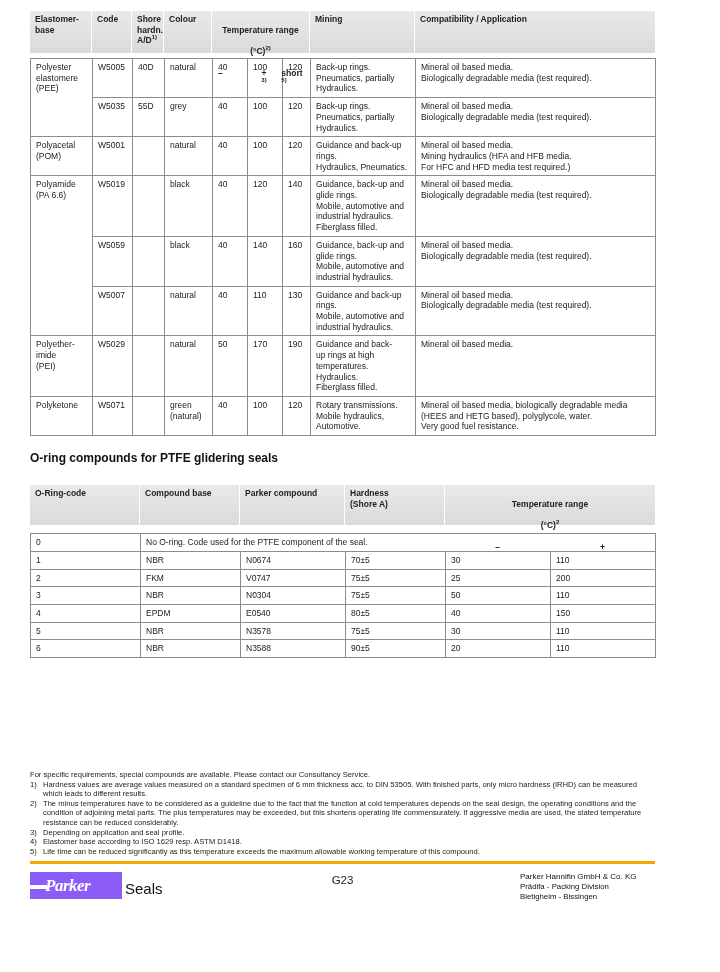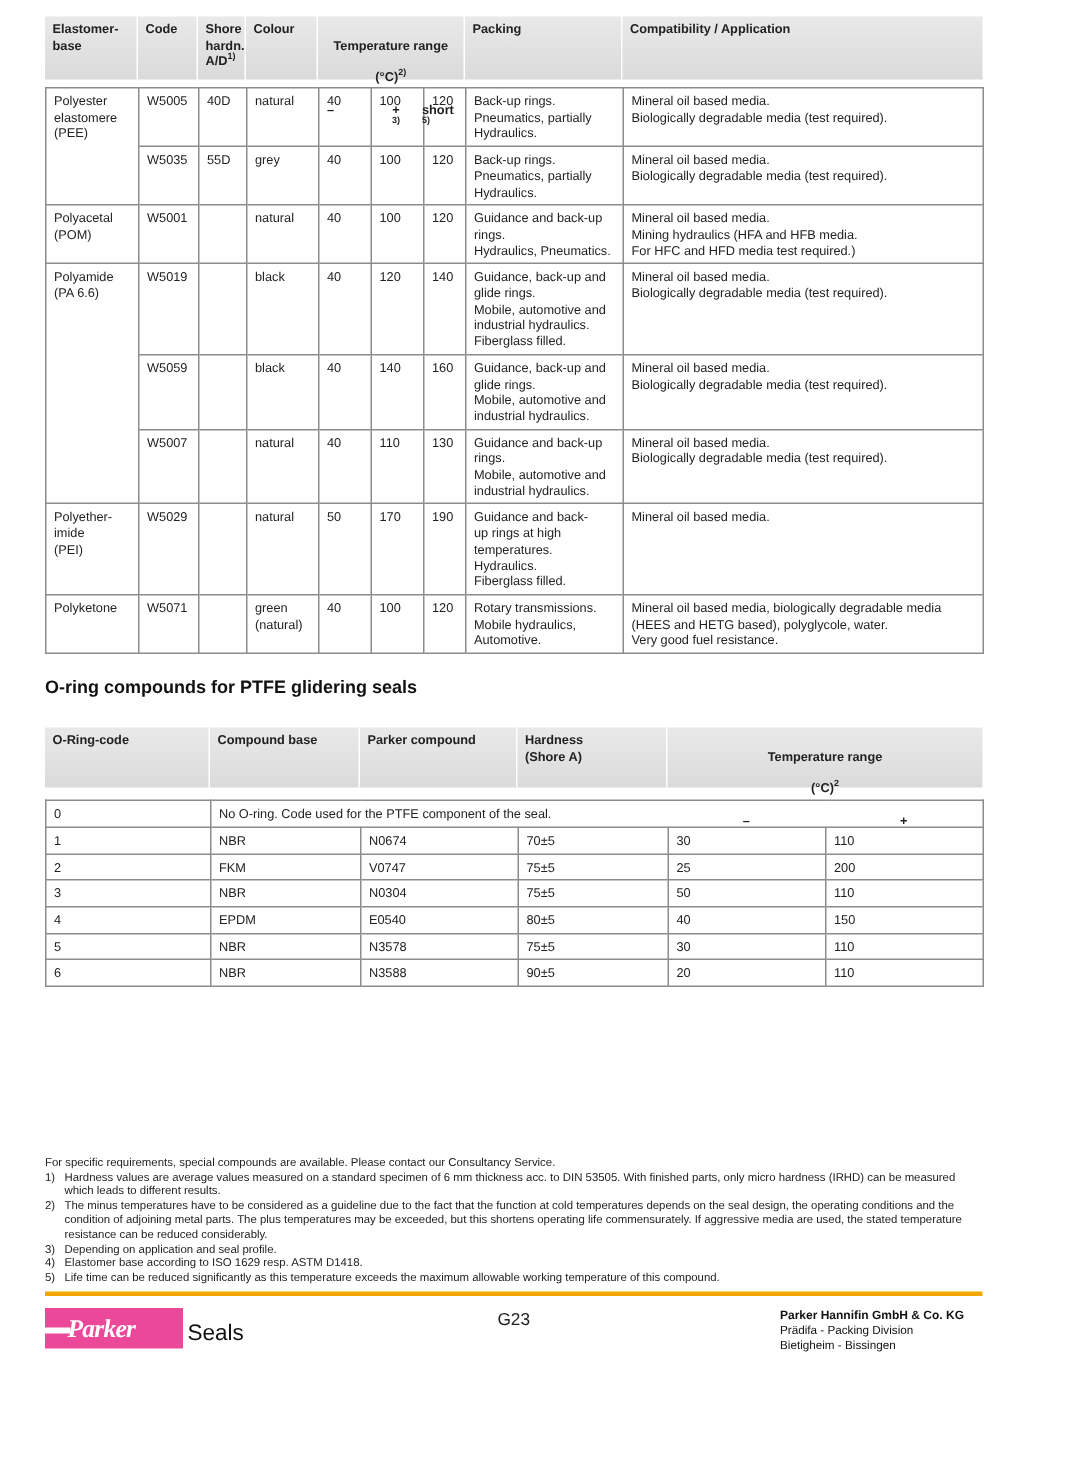--- a/index.html
+++ b/index.html
@@ -50,32 +50,32 @@
   .footnotes { margin-top:112px; font-size:7.6px; line-height:9.6px; color:#222; }
   .fn-item { display:flex; }
   .fn-num { width:13px; flex:none; }
   .fn-text { flex:1; }
 
   
   .accent-bar { margin-top:5px; height:3px; background:#f2a702; }
   .footer { margin-top:8px; position:relative; display:flex; align-items:flex-start; }
   .logo-wrap { display:flex; align-items:flex-end; }
   .logo-box {
-    width:92px; height:27px; background:#ec4899; position:relative;
+    width:92px; height:27px; background:#8b5cf6; position:relative;
     display:flex; align-items:center;
   }
   .logo-dash { position:absolute; left:0; top:13px; width:17px; height:3.5px; background:#fff; }
   .logo-word {
     color:#fff; font-weight:bold; font-style:italic; font-size:17px;
     padding-left:15px; letter-spacing:-0.5px; font-family:"Liberation Serif","DejaVu Serif",serif;
   }
   .logo-suffix { font-size:15px; color:#111; margin-left:3px; padding-bottom:2px; }
   .page-num { position:absolute; left:0; right:0; top:2px; text-align:center; font-size:11.5px; color:#222; }
   .company-block { margin-left:auto; font-size:7.8px; line-height:10px; color:#111; width:135px; }
-  .company-name { font-weight:bold; font-size:8px; }
+  .company-name { font-weight:normal; font-size:8px; }
   sup { font-size:6px; line-height:0; }
 </style>
 </head>
 <body>
 
 <div class="content">
 
 
   <div class="gray-head">
     <div class="hc" style="width:62px">Elastomer-
@@ -87,21 +87,21 @@
     <div class="hc" style="width:48px">Colour</div>
     <div class="hc temp-head" style="width:98px">
       <div>Temperature range</div>
       <div><span>(°C)</span><sup>2)</sup></div>
       <div class="temp-sub">
         <span style="width:35px;padding-left:6px">–</span>
         <span style="width:35px;text-align:center"><span>+</span><sup>3)</sup></span>
         <span style="width:28px"><span>short</span><sup>5)</sup></span>
       </div>
     </div>
-    <div class="hc" style="width:105px">Packing</div>
+    <div class="hc" style="width:105px">Mining</div>
     <div class="hc" style="width:240px">Compatibility / Application</div>
   </div>
 
 
   <table class="t-plastic">
     <colgroup>
       <col style="width:62px">
         <col style="width:40px">
         <col style="width:32px">
         <col style="width:48px">

